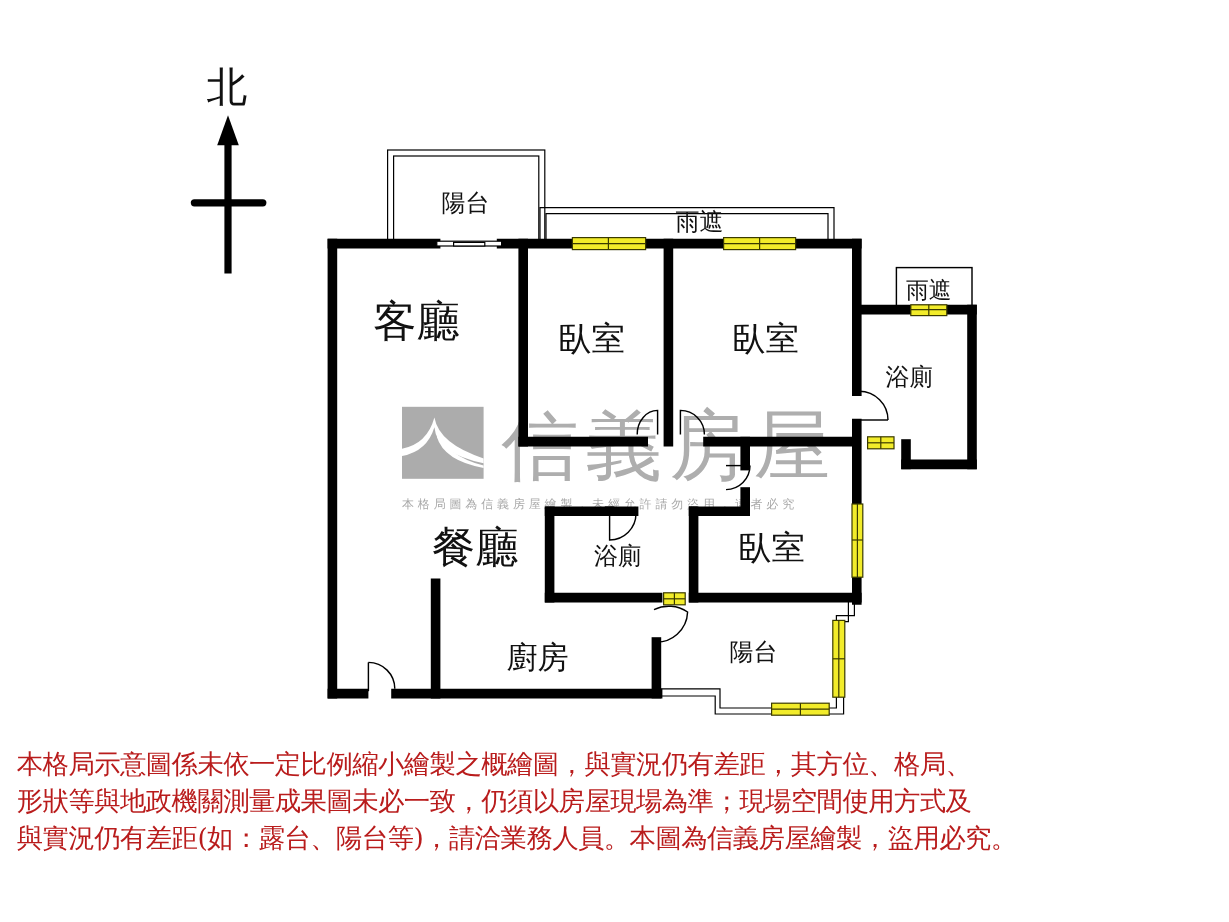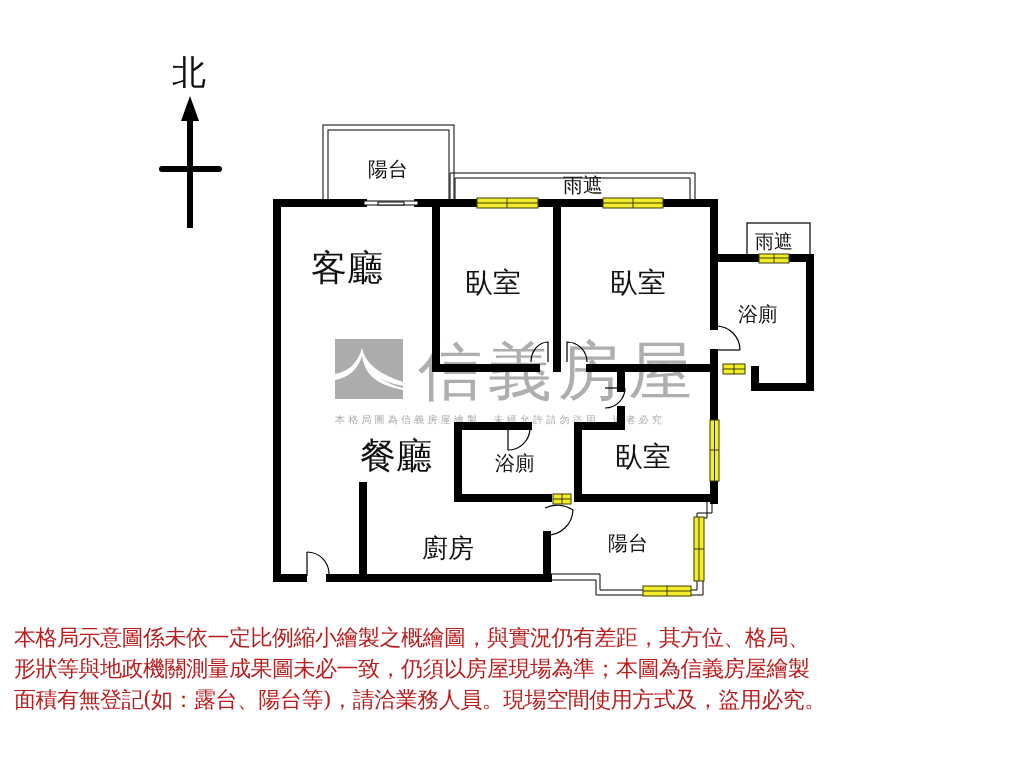--- a/index.html
+++ b/index.html
@@ -182,15 +182,15 @@
   <text class="room-label" x="738" y="321" font-size="20">浴廁</text>
   <text class="room-label" x="495" y="470" font-size="20">浴廁</text>
   <text class="room-label" x="368" y="176" font-size="20">陽台</text>
   <text class="room-label" x="608" y="550" font-size="20">陽台</text>
   <text class="room-label" x="563" y="192" font-size="20">雨遮</text>
   <text class="room-label" x="755" y="248" font-size="19">雨遮</text>
 </svg>
 
 <div class="disclaimer">
   <div>本格局示意圖係未依一定比例縮小繪製之概繪圖，與實況仍有差距，其方位、格局、</div>
-  <div>形狀等與地政機關測量成果圖未必一致，仍須以房屋現場為準；本圖為信義房屋繪製</div>
-  <div>面積有無登記(如：露台、陽台等)，請洽業務人員。現場空間使用方式及，盜用必究。</div>
+  <div>形狀等與地政機關測量成果圖未必一致，仍須以房屋現場為準；現場空間使用方式及</div>
+  <div>與實況仍有差距(如：露台、陽台等)，請洽業務人員。本圖為信義房屋繪製，盜用必究。</div>
 </div>
 
 </body></html>

